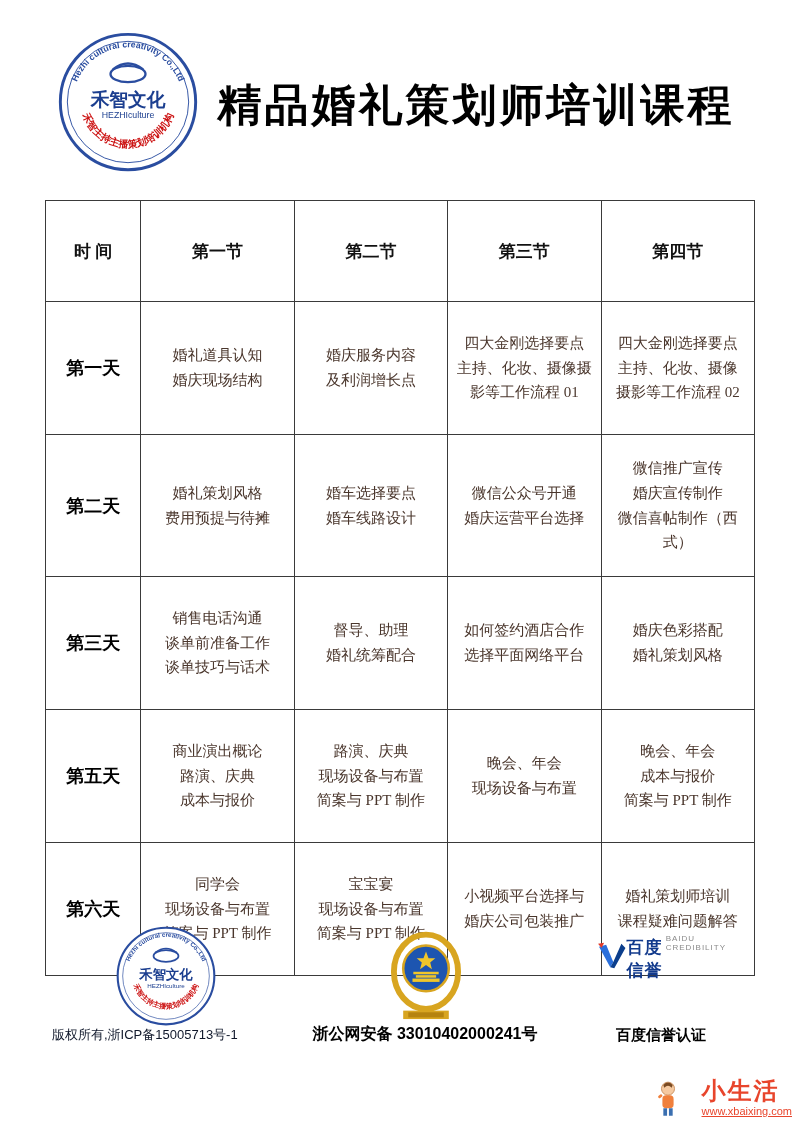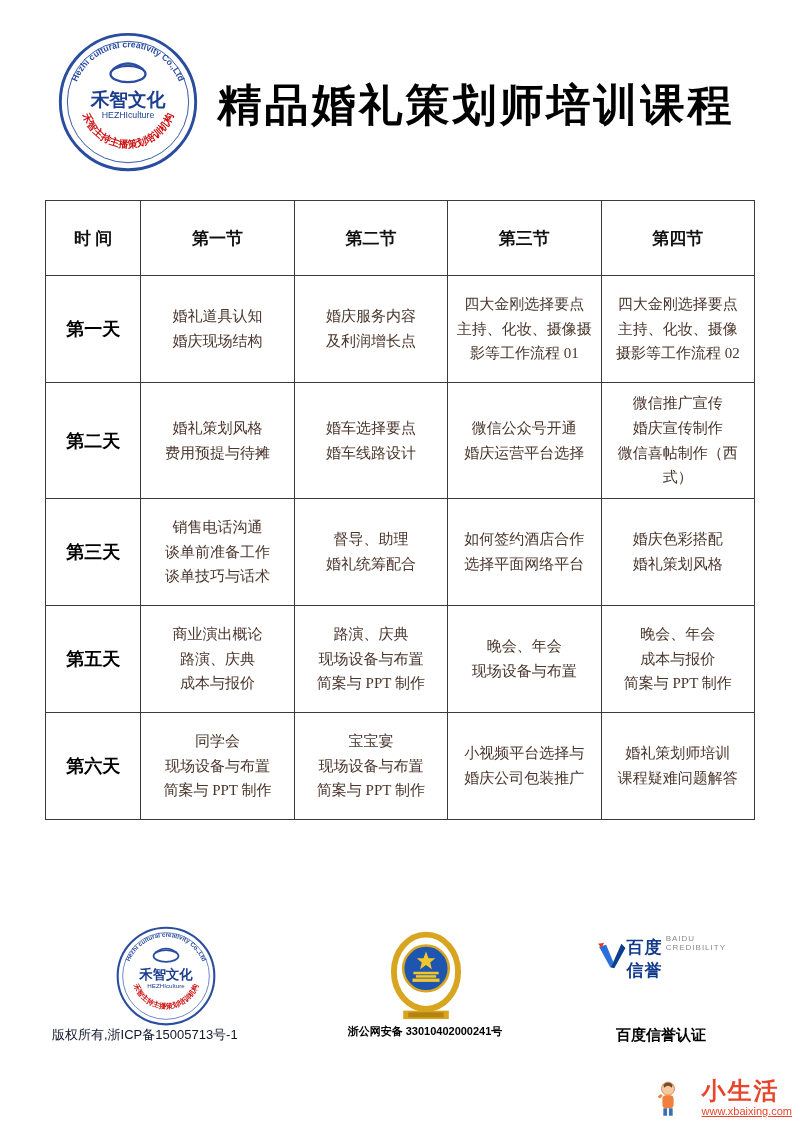--- a/index.html
+++ b/index.html
@@ -17,21 +17,21 @@
     font-family:"Liberation Sans","DejaVu Sans",sans-serif;
     text-align:center;
   }
   
   table.course{
     position:absolute;left:45px;top:200px;width:710px;
     border-collapse:collapse;table-layout:fixed;
   }
   table.course th, table.course td{
     border:1px solid #3a3a3a;text-align:center;vertical-align:middle;
-    padding:8px 6px;
+    padding:21px 6px;
   }
   table.course th{
     height:58px;font-size:17px;font-weight:bold;color:#111;
     font-family:"Liberation Serif","DejaVu Serif",serif;
   }
   table.course td{height:90px;}
   td.day-cell{
     font-size:18px;font-weight:bold;color:#000000;
     font-family:"Liberation Serif","DejaVu Serif",serif;
   }
@@ -41,21 +41,21 @@
   }
   col.c-time{width:95px;}
   col.c-sess{width:153px;}
   
   .copyright-text{
     position:absolute;left:52px;top:1026px;font-size:13px;color:#0f172a;
   }
   .police-badge{position:absolute;left:388px;top:928px;width:76px;height:96px;}
   .police-text{
     position:absolute;left:300px;top:1024px;width:250px;text-align:center;
-    font-size:11px;font-weight:bold;color:#000;
+    font-size:16px;font-weight:bold;color:#000;
   }
   .baidu-block{
     position:absolute;left:596px;top:932px;width:130px;
     display:flex;flex-direction:row;align-items:flex-start;
   }
   .baidu-cn{font-size:17px;font-weight:bold;color:#123a8c;margin-top:4px;letter-spacing:1px;}
   .baidu-en{font-size:8px;color:#8a8a8a;letter-spacing:1px;margin-top:2px;}
   .baidu-cert{
     position:absolute;left:596px;top:1026px;width:130px;text-align:center;
     font-size:15px;font-weight:bold;color:#000;

